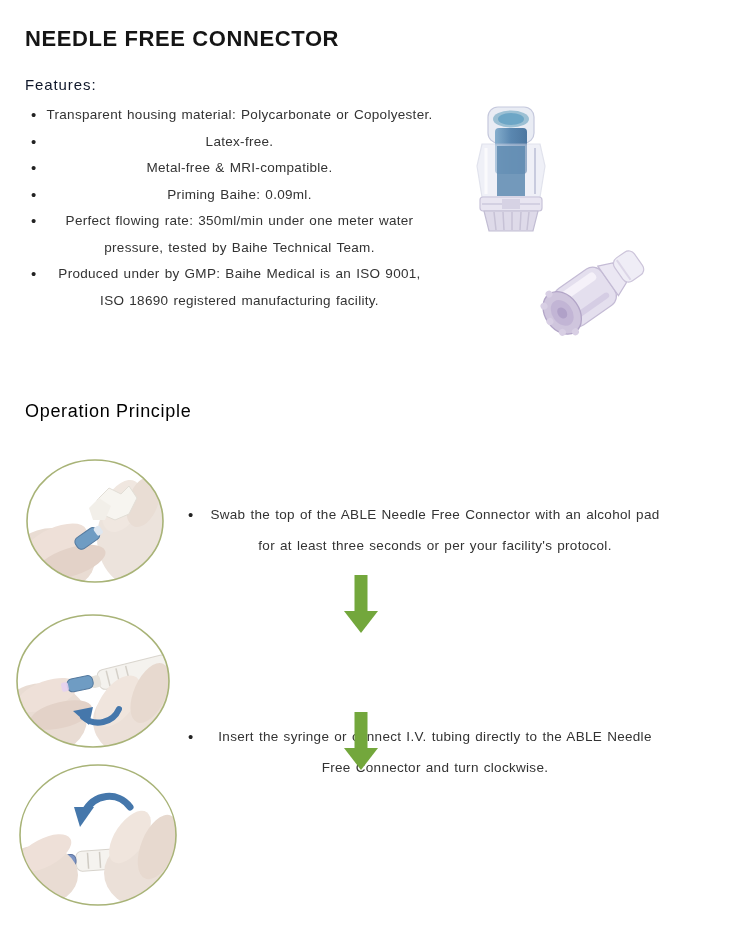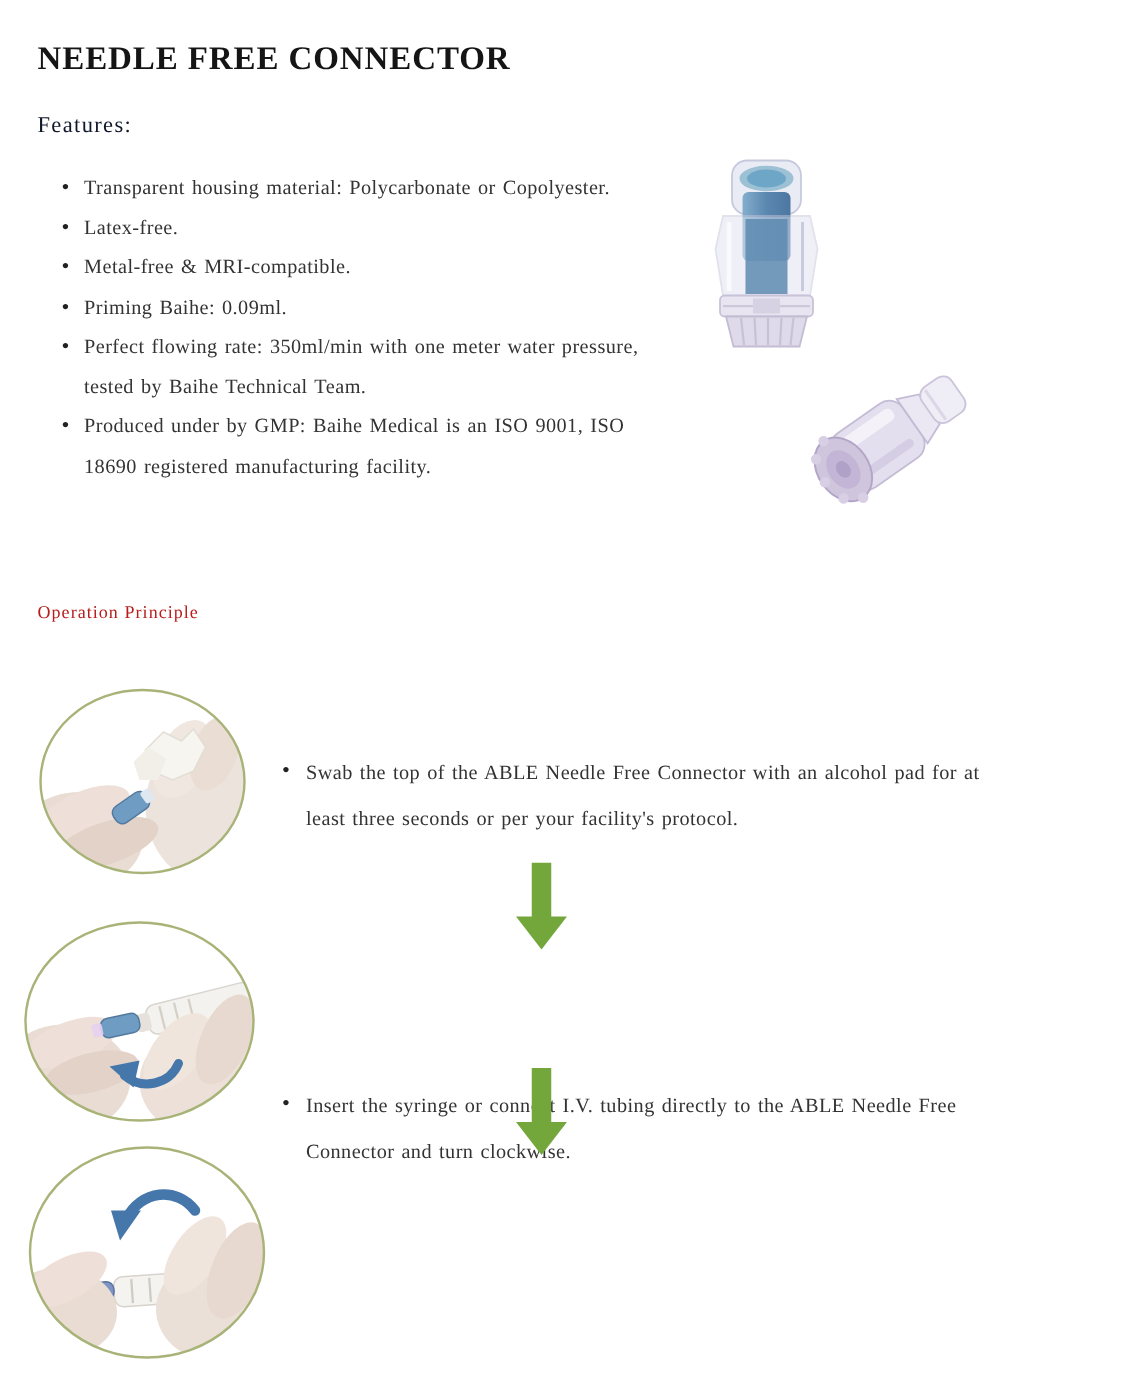--- a/index.html
+++ b/index.html
@@ -1,64 +1,65 @@
 <!DOCTYPE html>
 <html><head>
 <meta charset="utf-8">
 <style>
   html,body{margin:0;padding:0;background:#ffffff;}
   .page{
     position:relative;
     width:750px;height:928px;
     background:#ffffff;
-    font-family:Liberation Serif, serif;
+    font-family:Liberation Sans, sans-serif;
     color:#343434;
     overflow:hidden;
+    text-align:center;
   }
   .abs{position:absolute;}
 
   .title{
     left:25px;top:26px;
     font-size:22px;font-weight:700;
     letter-spacing:0.6px;
     color:#151515;
   }
   .features-heading{
     left:25px;top:76px;
     font-size:15px;
     letter-spacing:0.9px;
     color:#0f172a;
   }
   .features-list{
     left:25px;top:96px;
     width:402px;
-    margin:16px;padding:0;
+    margin:6px;padding:0;
     list-style:none;
     font-size:13.5px;
     line-height:26.5px;
     letter-spacing:0.3px;
     word-spacing:1px;
     color:#333333;
   }
   .features-list li{
     position:relative;
     padding-left:15px;
   }
   .features-list li::before{
     content:"\2022";
     position:absolute;
     left:0;top:0;
     font-size:15px;
     color:#222;
   }
   .operation-heading{
     left:25px;top:401px;
-    font-size:12px;
+    font-size:18px;
     letter-spacing:0.7px;
-    color:#b91c1c;
+    color:#000000;
   }
   .step-text{
     width:462px;
     font-size:13.5px;
     line-height:31px;
     letter-spacing:0.3px;
     word-spacing:1px;
     color:#333333;
     position:relative;
     padding-left:16px;
@@ -82,21 +83,21 @@
 
   <div class="abs title">NEEDLE FREE CONNECTOR</div>
 
   <div class="abs features-heading">Features:</div>
 
   <ul class="abs features-list">
     <li>Transparent housing material: Polycarbonate or Copolyester.</li>
     <li>Latex-free.</li>
     <li>Metal-free &amp; MRI-compatible.</li>
     <li>Priming Baihe: 0.09ml.</li>
-    <li>Perfect flowing rate: 350ml/min with one meter water pressure, tested by Baihe Technical Team.</li>
+    <li>Perfect flowing rate: 350ml/min under one meter water pressure, tested by Baihe Technical Team.</li>
     <li>Produced under by GMP: Baihe Medical is an ISO 9001, ISO 18690 registered manufacturing facility.</li>
   </ul>
 
   <svg class="abs" style="left:472px;top:104px;" width="78" height="130" viewBox="0 0 78 130">
     <defs>
       <linearGradient id="blueGrad" x1="0" y1="0" x2="1" y2="0">
         <stop offset="0" stop-color="#85aecd"></stop>
         <stop offset="0.5" stop-color="#5a87b0"></stop>
         <stop offset="1" stop-color="#4d77a0"></stop>
       </linearGradient>

